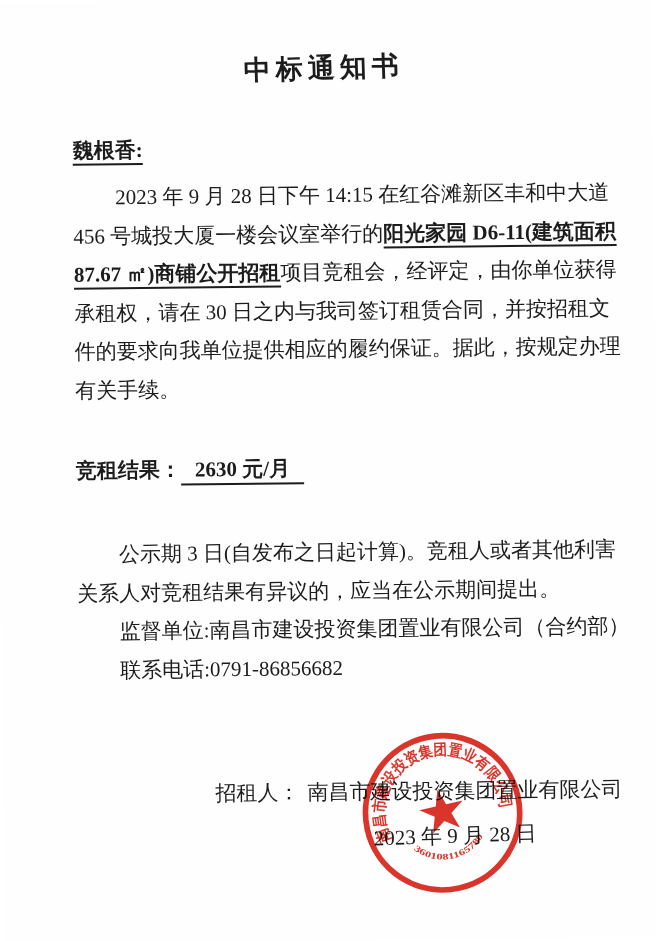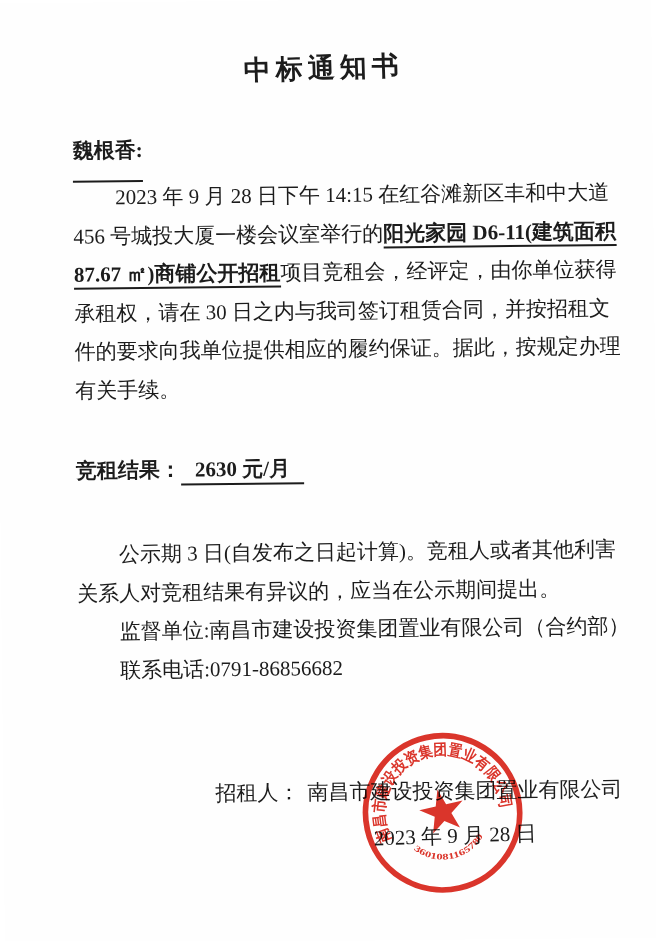--- a/index.html
+++ b/index.html
@@ -37,21 +37,21 @@
   .recipient {
     position: absolute;
     top: 134px;
     left: 76px;
     font-size: 21px;
     font-weight: bold;
     white-space: nowrap;
   }
   .u-name {
     border-bottom: 2px solid #1c1c1c;
-    padding-bottom: 18px;
+    padding-bottom: 1px;
   }
   .para {
     position: absolute;
     left: 76px;
     width: 525px;
     font-size: 21px;
     line-height: 38.5px;
   }
   .para-1 { top: 176px; }
   .para-2 { top: 533px; }

